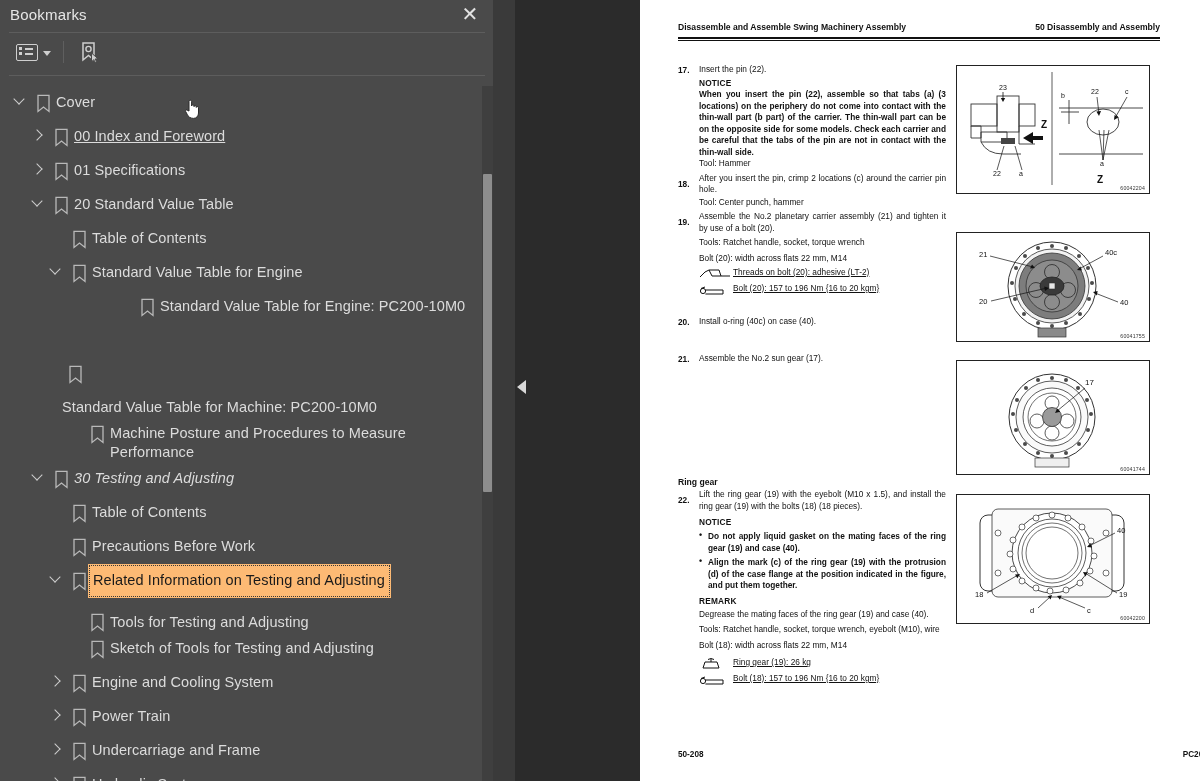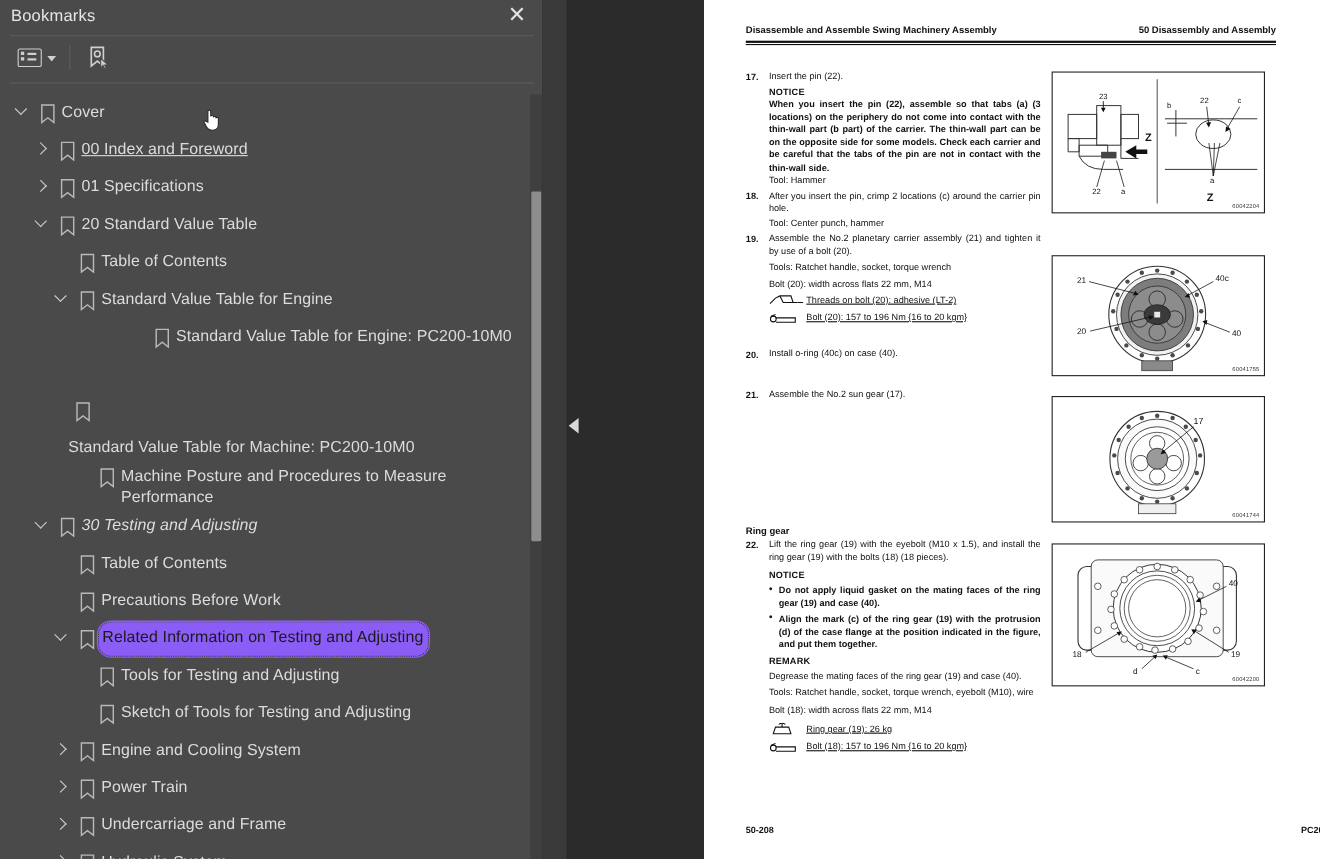--- a/index.html
+++ b/index.html
@@ -33,22 +33,22 @@
   .tree{position:absolute;top:86px;left:0;right:0;bottom:0;overflow:hidden;}
   .node{display:flex;align-items:flex-start;min-height:34px;padding:0;position:relative;cursor:pointer;}
   .twisty{width:22px;flex:0 0 22px;display:flex;align-items:flex-start;justify-content:center;padding-top:11px;}
   .chev{width:7px;height:7px;border-right:1.7px solid #cdcdcd;border-bottom:1.7px solid #cdcdcd;}
   .chev.right{transform:rotate(-45deg);}
   .chev.down{transform:rotate(45deg);margin-top:-2px;}
   .bm-ico{width:26px;flex:0 0 26px;display:flex;align-items:flex-start;justify-content:center;padding-top:8px;}
   .bm-ico svg{display:block;}
   .node-label{color:#dcdcdc;font-size:14.5px;line-height:19px;padding-top:7px;padding-right:14px;
               letter-spacing:.1px;}
-  .node.selected .node-label{background:#8b5cf6;color:#1a1a1a;display:inline-block;
-              padding:7px 6px 8px 5px;margin-left:-4px;outline:1px dotted #3a3a3a;outline-offset:-2px;border-radius:13px;}
+  .node.selected .node-label{background:#fdba74;color:#1a1a1a;display:inline-block;
+              padding:7px 6px 8px 5px;margin-left:-4px;outline:1px dotted #3a3a3a;outline-offset:-2px;}
   .node.selected{}
   .node.underlined .node-label{text-decoration:underline;}
 
   
   .bm-scroll-track{position:absolute;right:0px;top:86px;width:11px;bottom:0;background:#3f3f3f;}
   .bm-scroll-thumb{position:absolute;right:1px;top:88px;width:9px;height:318px;background:#8d8d8d;border-radius:1px;}
 
   
   .sep-strip{width:147px;flex:0 0 147px;background:#2b2b2b;position:relative;height:781px;}
   .sep-dark{position:absolute;left:0;top:0;width:22px;height:781px;background:#3a3a3a;}
@@ -57,21 +57,21 @@
 
   
   .page{flex:1 1 auto;background:#ffffff;height:781px;position:relative;overflow:hidden;}
   .sheet{position:absolute;left:0;top:0;width:560px;height:781px;padding:0;}
   .pg-head{position:absolute;left:38px;top:22px;width:482px;display:flex;justify-content:space-between;
            font-size:8.6px;font-weight:bold;color:#111;}
   .pg-head-rule{position:absolute;left:38px;top:37px;width:482px;height:2.4px;background:#111;}
   .pg-head-rule:after{content:"";position:absolute;left:0;top:3px;width:100%;height:.8px;background:#111;}
 
   .col-left{position:absolute;left:38px;top:64px;width:268px;color:#111;}
-  .step{display:flex;margin-bottom:1px;}
+  .step{display:flex;margin-bottom:1px;align-items:center;}
   .step-num{width:21px;flex:0 0 21px;font-size:8.3px;font-weight:bold;line-height:11.5px;padding-top:.5px;}
   .step-body{flex:1 1 auto;font-size:8.3px;line-height:11.5px;text-align:justify;}
   .ind{padding-left:21px;font-size:8.3px;line-height:11.5px;}
   .b{font-weight:bold;}
   .nb{font-weight:bold;font-size:8.3px;line-height:12px;letter-spacing:.2px;}
   .just{text-align:justify;}
   .bullets{padding-left:30px;margin:0;}
   .bullets li{font-size:8.3px;line-height:11.5px;font-weight:bold;text-align:justify;margin-bottom:3px;
               list-style:none;position:relative;}
   .bullets li:before{content:"\2022";position:absolute;left:-9px;top:-1px;font-size:9px;}
@@ -246,21 +246,21 @@
           <span class="twisty">
             <span class="chev down"></span>
           </span>
           <span class="bm-ico">
             <svg width="15" height="19" viewBox="0 0 15 19">
               <path d="M2 1.4 H13 V17.4 L7.5 13.1 L2 17.4 Z" fill="none" stroke="#b9b9b9" stroke-width="1.3"></path>
             </svg>
           </span>
           <span class="node-label">Related Information on Testing and Adjusting</span>
         </div>
-        <div class="node" style="padding-left: 62px;">
+        <div class="node" style="padding-left: 62px; align-items: flex-end;">
           <span class="twisty"></span>
           <span class="bm-ico">
             <svg width="15" height="19" viewBox="0 0 15 19">
               <path d="M2 1.4 H13 V17.4 L7.5 13.1 L2 17.4 Z" fill="none" stroke="#b9b9b9" stroke-width="1.3"></path>
             </svg>
           </span>
           <span class="node-label">Tools for Testing and Adjusting</span>
         </div>
         <div class="node" style="padding-left: 62px;">
           <span class="twisty"></span>

